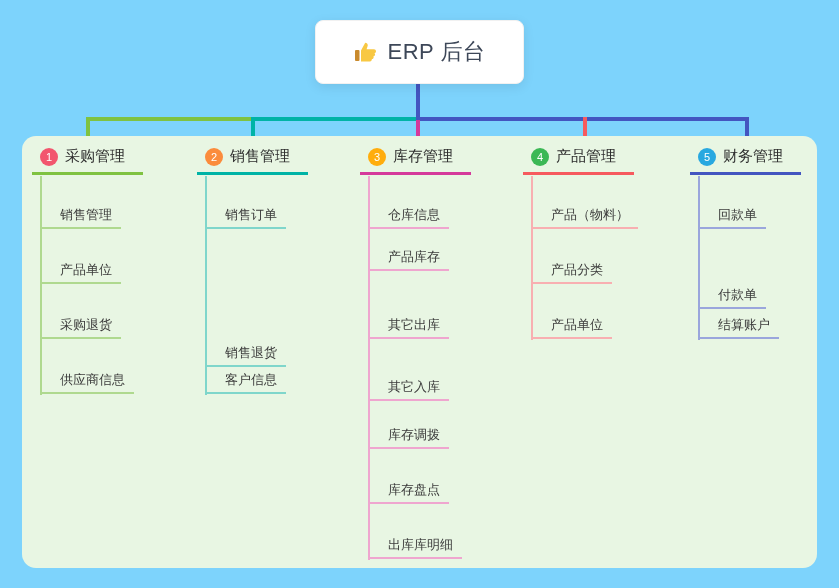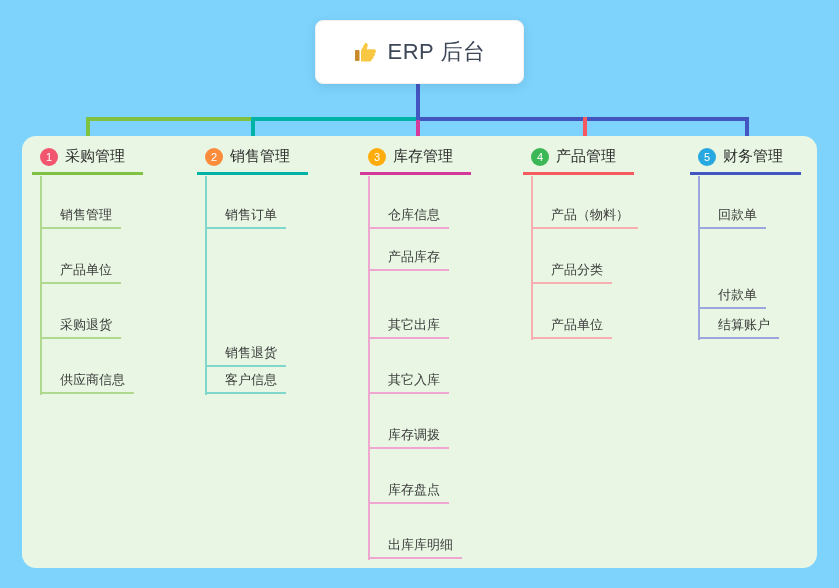--- a/index.html
+++ b/index.html
@@ -96,21 +96,21 @@
 
   <div class="branch" style="left:360px">
     <div class="branch-header" style="border-bottom-color: rgb(213, 57, 155);">
       <span class="badge" style="background-color: rgb(255, 173, 13);">3</span>
       <span class="branch-label">库存管理</span>
     </div>
     <div class="vline" style="height: 384px; background-color: rgb(239, 166, 207);"></div>
     <div class="child" style="top: 58px; border-bottom-color: rgb(239, 166, 207);">仓库信息</div>
     <div class="child" style="top: 100px; border-bottom-color: rgb(239, 166, 207);">产品库存</div>
     <div class="child" style="top: 168px; border-bottom-color: rgb(239, 166, 207);">其它出库</div>
-    <div class="child" style="top: 223px; border-bottom-color: rgb(239, 166, 207);">其它入库</div>
+    <div class="child" style="top: 230px; border-bottom-color: rgb(239, 166, 207);">其它入库</div>
     <div class="child" style="top: 278px; border-bottom-color: rgb(239, 166, 207); text-align: right;">库存调拨</div>
     <div class="child" style="top: 333px; border-bottom-color: rgb(239, 166, 207);">库存盘点</div>
     <div class="child" style="top: 388px; border-bottom-color: rgb(239, 166, 207);">出库库明细</div>
   </div>
 
   <div class="branch" style="left:523px">
     <div class="branch-header" style="border-bottom-color: rgb(246, 90, 94);">
       <span class="badge" style="background-color: rgb(59, 184, 85);">4</span>
       <span class="branch-label">产品管理</span>
     </div>

